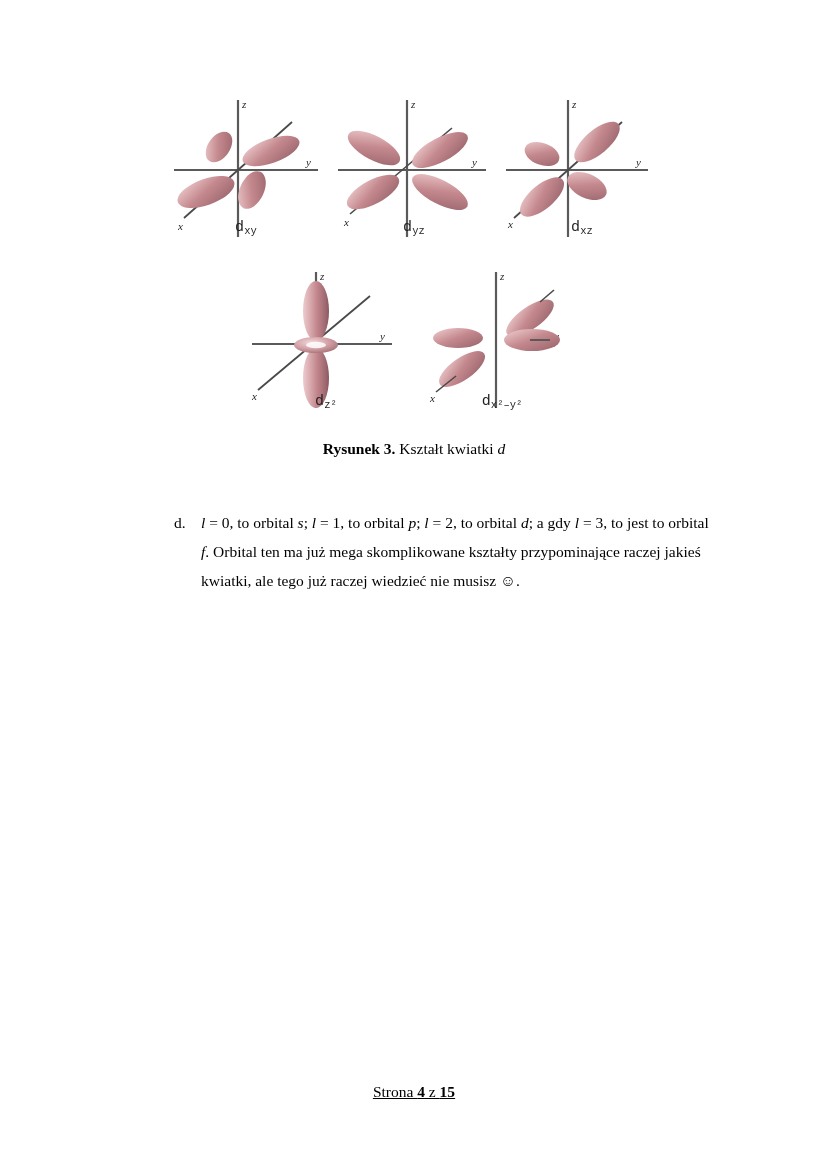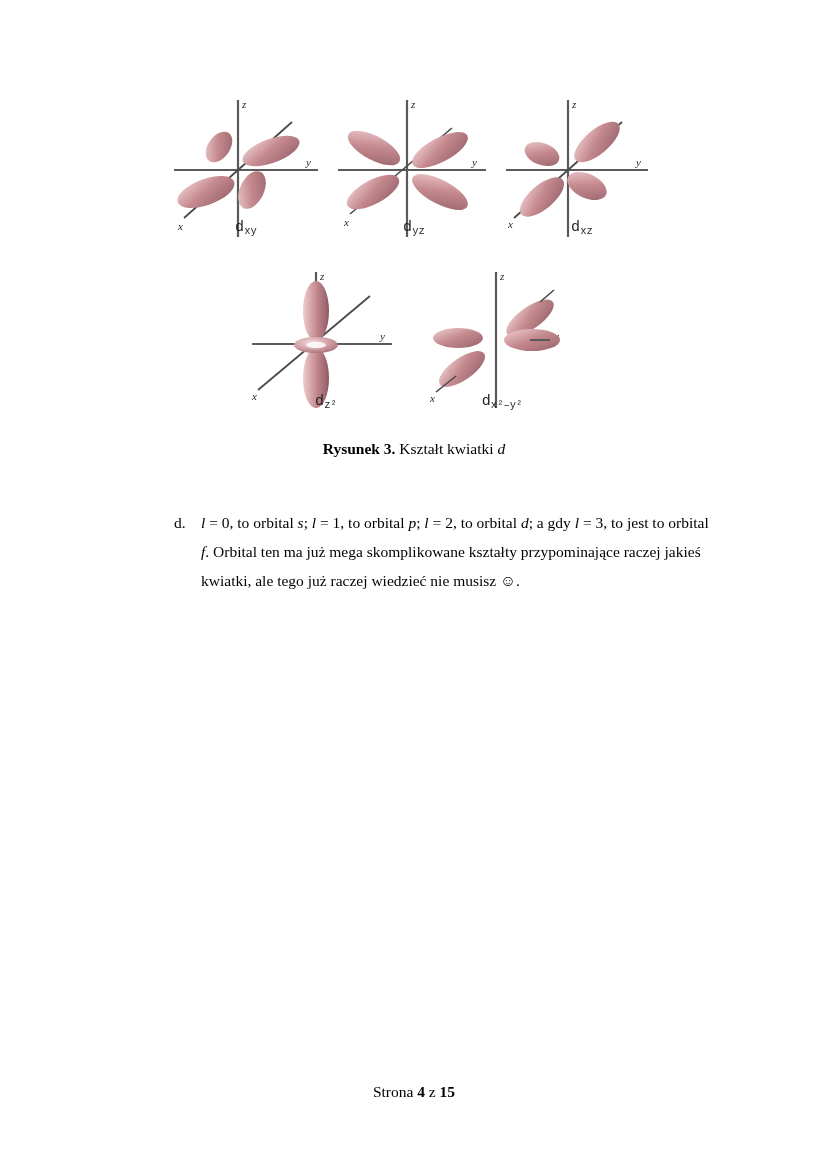--- a/index.html
+++ b/index.html
@@ -110,20 +110,21 @@
   .smiley { font-style: normal; }
 
   
   .footer {
     position: absolute;
     left: 0;
     top: 1083px;
     width: 828px;
     text-align: center;
     font-size: 15.5px;
+    text-decoration: underline;
   }
   .footer b { font-weight: bold; }
 </style>
 </head>
 <body>
 
 <div class="figure-block">
 
   <svg width="0" height="0" style="position:absolute">
     <defs>

